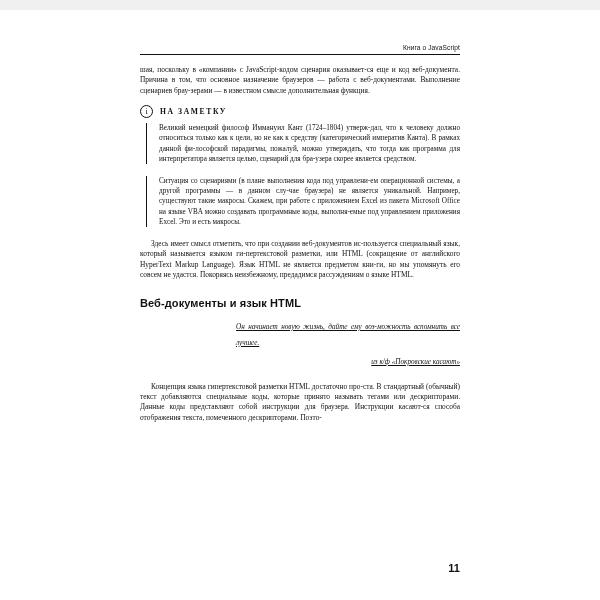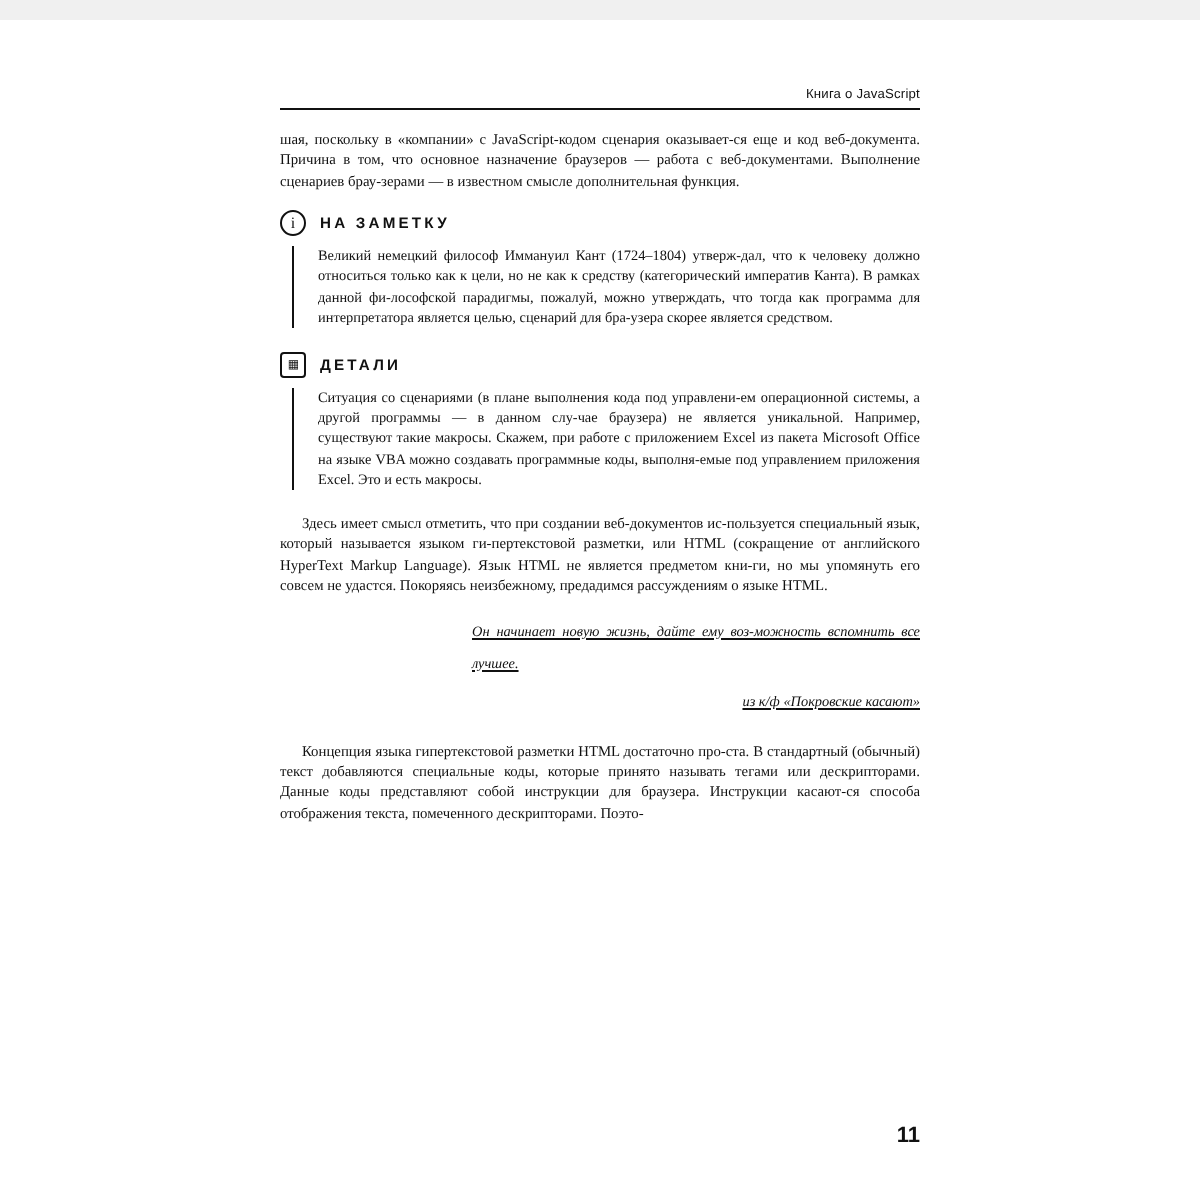--- a/index.html
+++ b/index.html
@@ -70,21 +70,21 @@
     flex: 0 0 auto;
     box-sizing: border-box;
   }
   .callout-icon.square {
     border-radius: 2px;
     font-size: 6px;
     font-family: "Liberation Sans", sans-serif;
     letter-spacing: -0.5px;
   }
   .callout-title {
-    font-family: Liberation Sans, sans-serif;
+    font-family: Liberation Serif, serif;
     font-weight: bold;
     font-size: 7.6px;
     letter-spacing: 1.6px;
   }
   .callout-body {
     border-left: 0.9px solid #111;
     margin-left: 6px;
     padding-left: 12px;
   }
   .callout-body p {
@@ -145,31 +145,28 @@
       <div class="callout-head">
         <span class="callout-icon">i</span>
         <span class="callout-title">НА ЗАМЕТКУ</span>
       </div>
       <div class="callout-body">
         <p>Великий немецкий философ Иммануил Кант (1724–1804) утверж-дал, что к человеку должно относиться только как к цели, но не как к средству (категорический императив Канта). В рамках данной фи-лософской парадигмы, пожалуй, можно утверждать, что тогда как программа для интерпретатора является целью, сценарий для бра-узера скорее является средством.</p>
       </div>
     </div>
 
     <div class="callout">
-      <div class="callout-head">
-        <span class="callout-icon square">▦</span>
-        <span class="callout-title">ДЕТАЛИ</span>
-      </div>
       <div class="callout-body">
         <p>Ситуация со сценариями (в плане выполнения кода под управлени-ем операционной системы, а другой программы — в данном слу-чае браузера) не является уникальной. Например, существуют такие макросы. Скажем, при работе с приложением Excel из пакета Microsoft Office на языке VBA можно создавать программные коды, выполня-емые под управлением приложения Excel. Это и есть макросы.</p>
       </div>
     </div>
 
     <p class="body indent">Здесь имеет смысл отметить, что при создании веб-документов ис-пользуется специальный язык, который называется языком ги-пертекстовой разметки, или HTML (сокращение от английского HyperText Markup Language). Язык HTML не является предметом кни-ги, но мы упомянуть его совсем не удастся. Покоряясь неизбежному, предадимся рассуждениям о языке HTML.</p>
 
+    <h2 class="section">Веб-документы и язык HTML</h2>
 
     <div class="epigraph">
       <p class="ital">Он начинает новую жизнь, дайте ему воз-можность вспомнить все лучшее.</p>
       <p class="attrib">из к/ф «Покровские касают»</p>
     </div>
 
     <p class="body indent">Концепция языка гипертекстовой разметки HTML достаточно про-ста. В стандартный (обычный) текст добавляются специальные коды, которые принято называть тегами или дескрипторами. Данные коды представляют собой инструкции для браузера. Инструкции касают-ся способа отображения текста, помеченного дескрипторами. Поэто-</p>
 
   </div>
 

